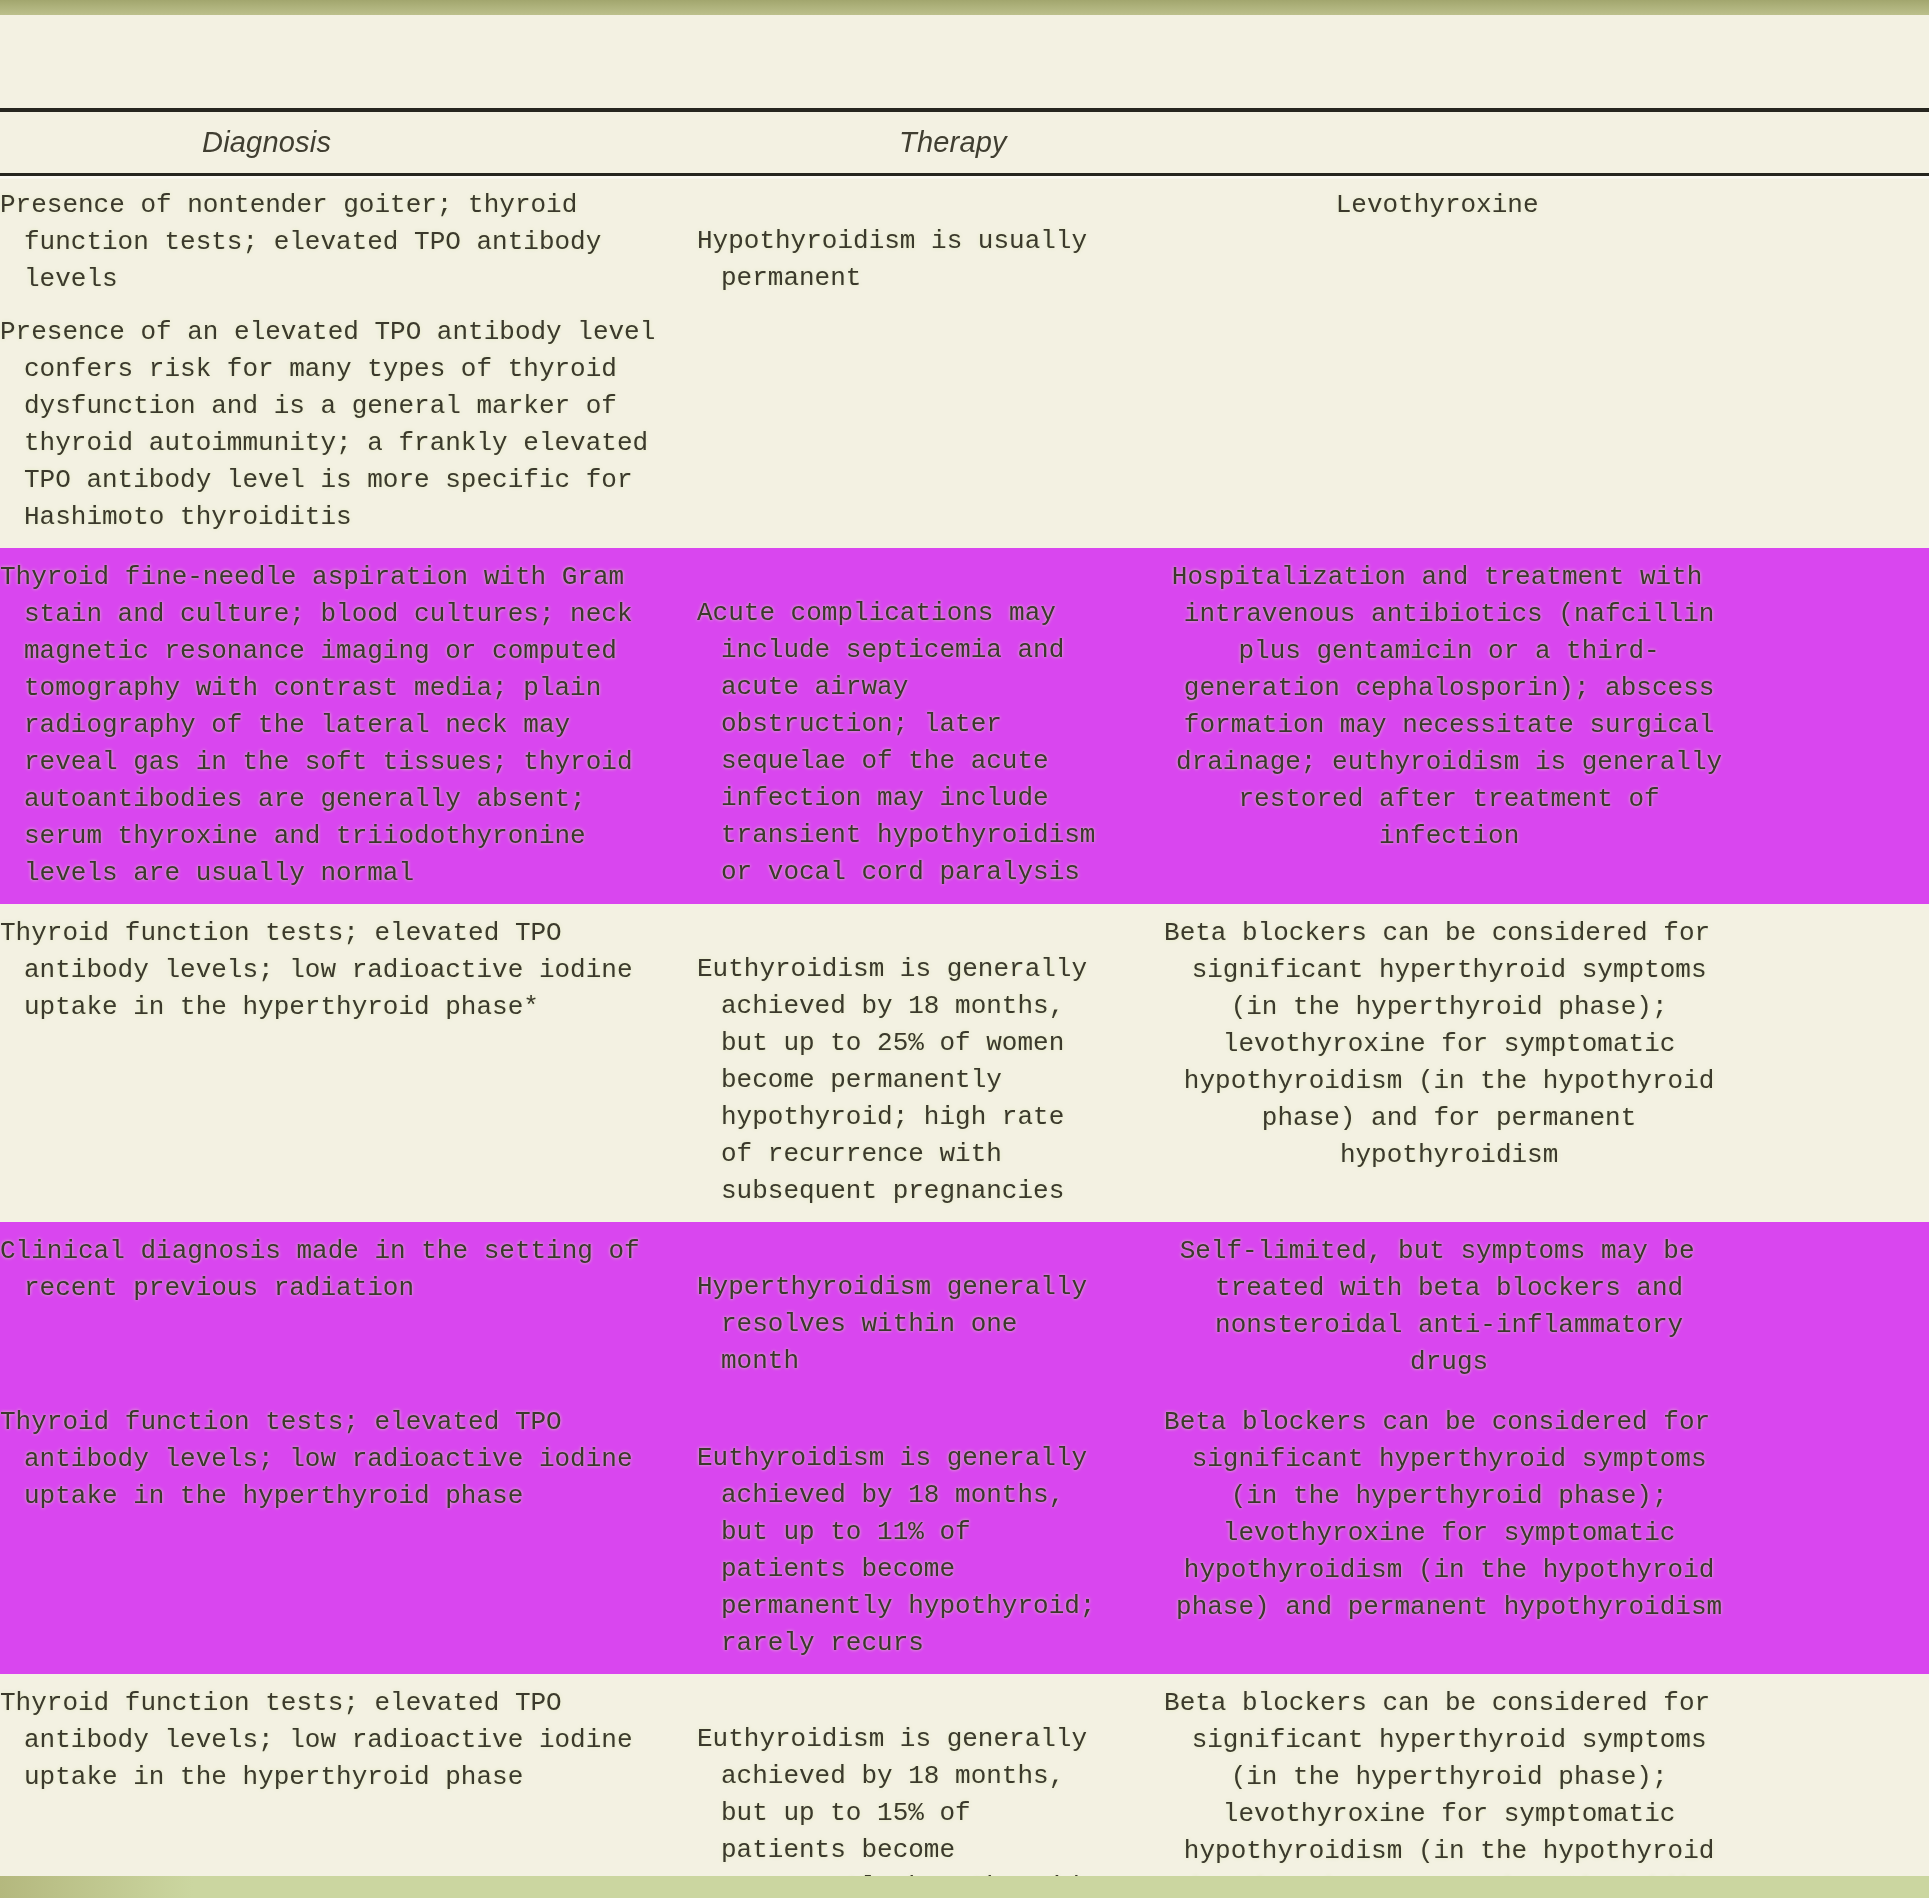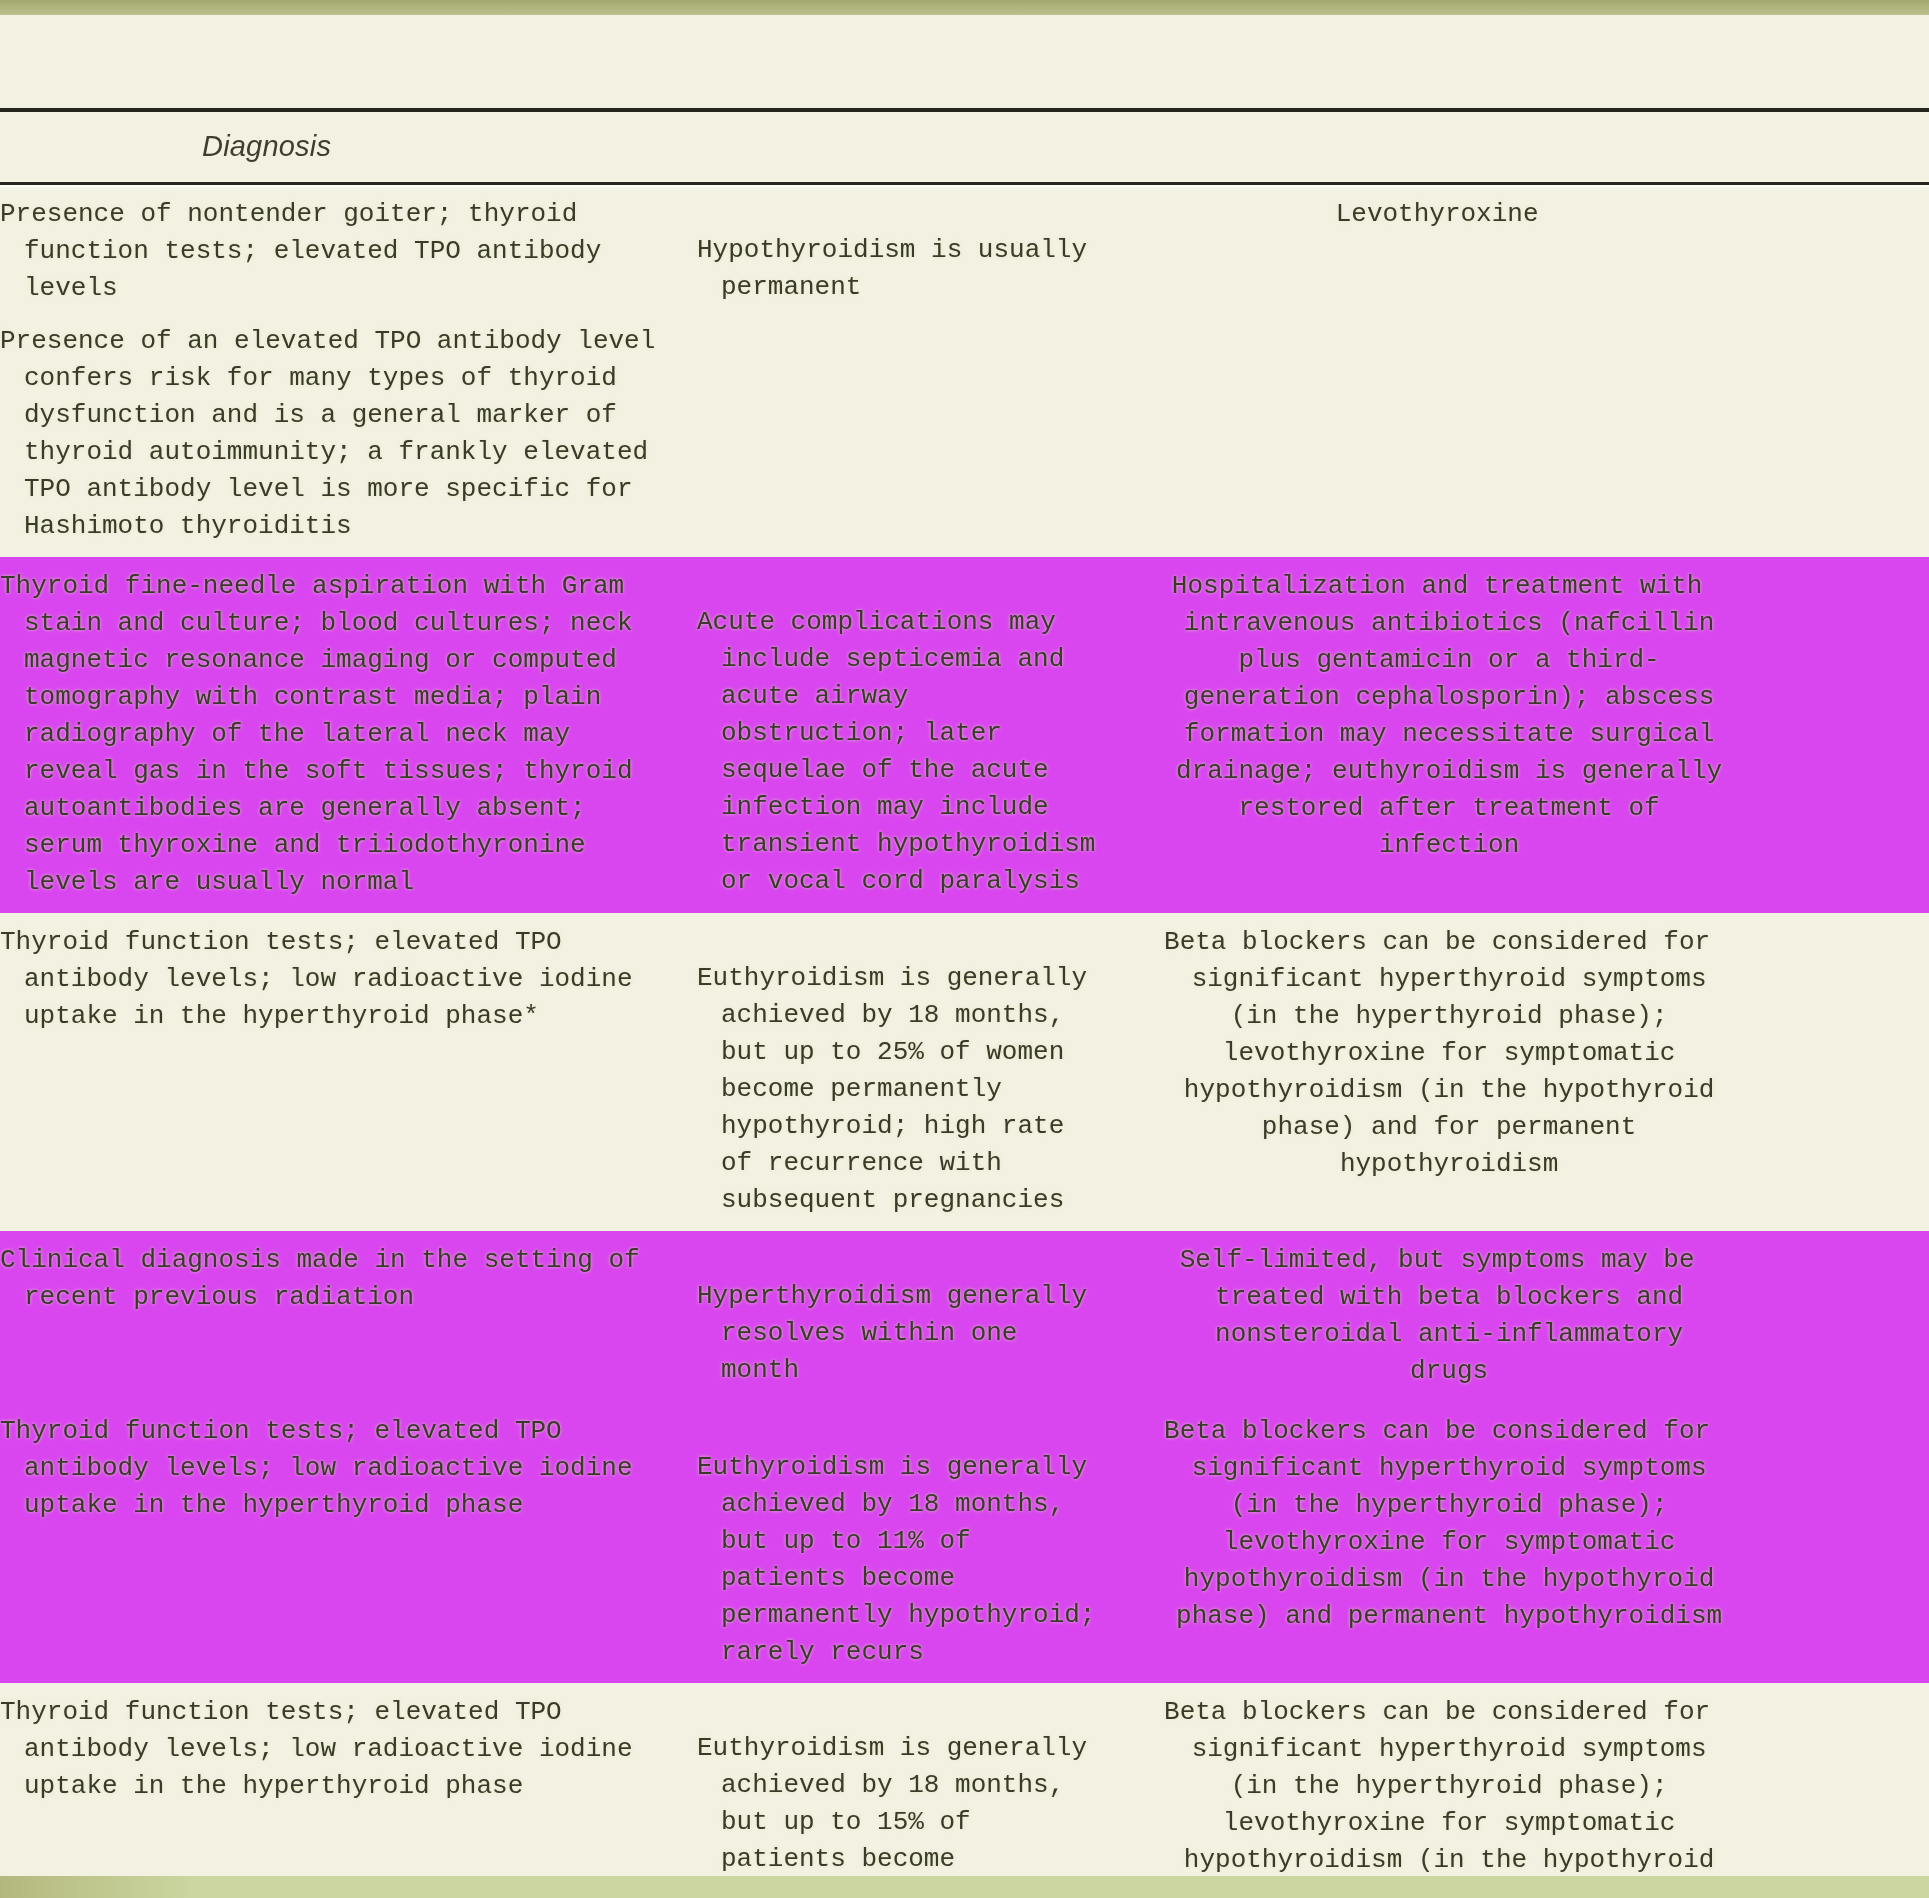--- a/index.html
+++ b/index.html
@@ -27,21 +27,21 @@
   .rule-mid { box-shadow: 0 2.7px 0 0 rgba(255,255,255,0.55); }
   .rule-bottom { box-shadow: 0 2.7px 0 0 rgba(255,255,255,0.45); }
   .grid {
     display: grid;
     grid-template-columns: 697px 452px 578px;
     padding-left: 202px;
     box-sizing: border-box;
     width: 1929px;
   }
   .header-row {
-    height: 70px;
+    height: 61px;
     align-items: center;
   }
   .header-cell {
     font-style: italic;
     font-size: 29px;
     color: #403e31;
     letter-spacing: 0.2px;
   }
   .row {
     padding: 10.6px 0 12.4px;
@@ -74,20 +74,21 @@
 <body>
 
 <div class="canvas">
 
   <div class="top-bar"></div>
 
   <div class="rule rule-top"></div>
 
   <div class="grid header-row">
     <div class="header-cell">Diagnosis</div>
+    <div class="header-cell">Therapy</div>
   </div>
 
   <div class="rule rule-mid"></div>
 
   <div id="table-body">
       <div class="grid row shaded">
         <div class="cell cell-diagnosis">
           <p>Presence of nontender goiter; thyroid function tests; elevated TPO antibody levels</p>
           <p>Presence of an elevated TPO antibody level confers risk for many types of thyroid dysfunction and is a general marker of thyroid autoimmunity; a frankly elevated TPO antibody level is more specific for Hashimoto thyroiditis</p>
         </div>

